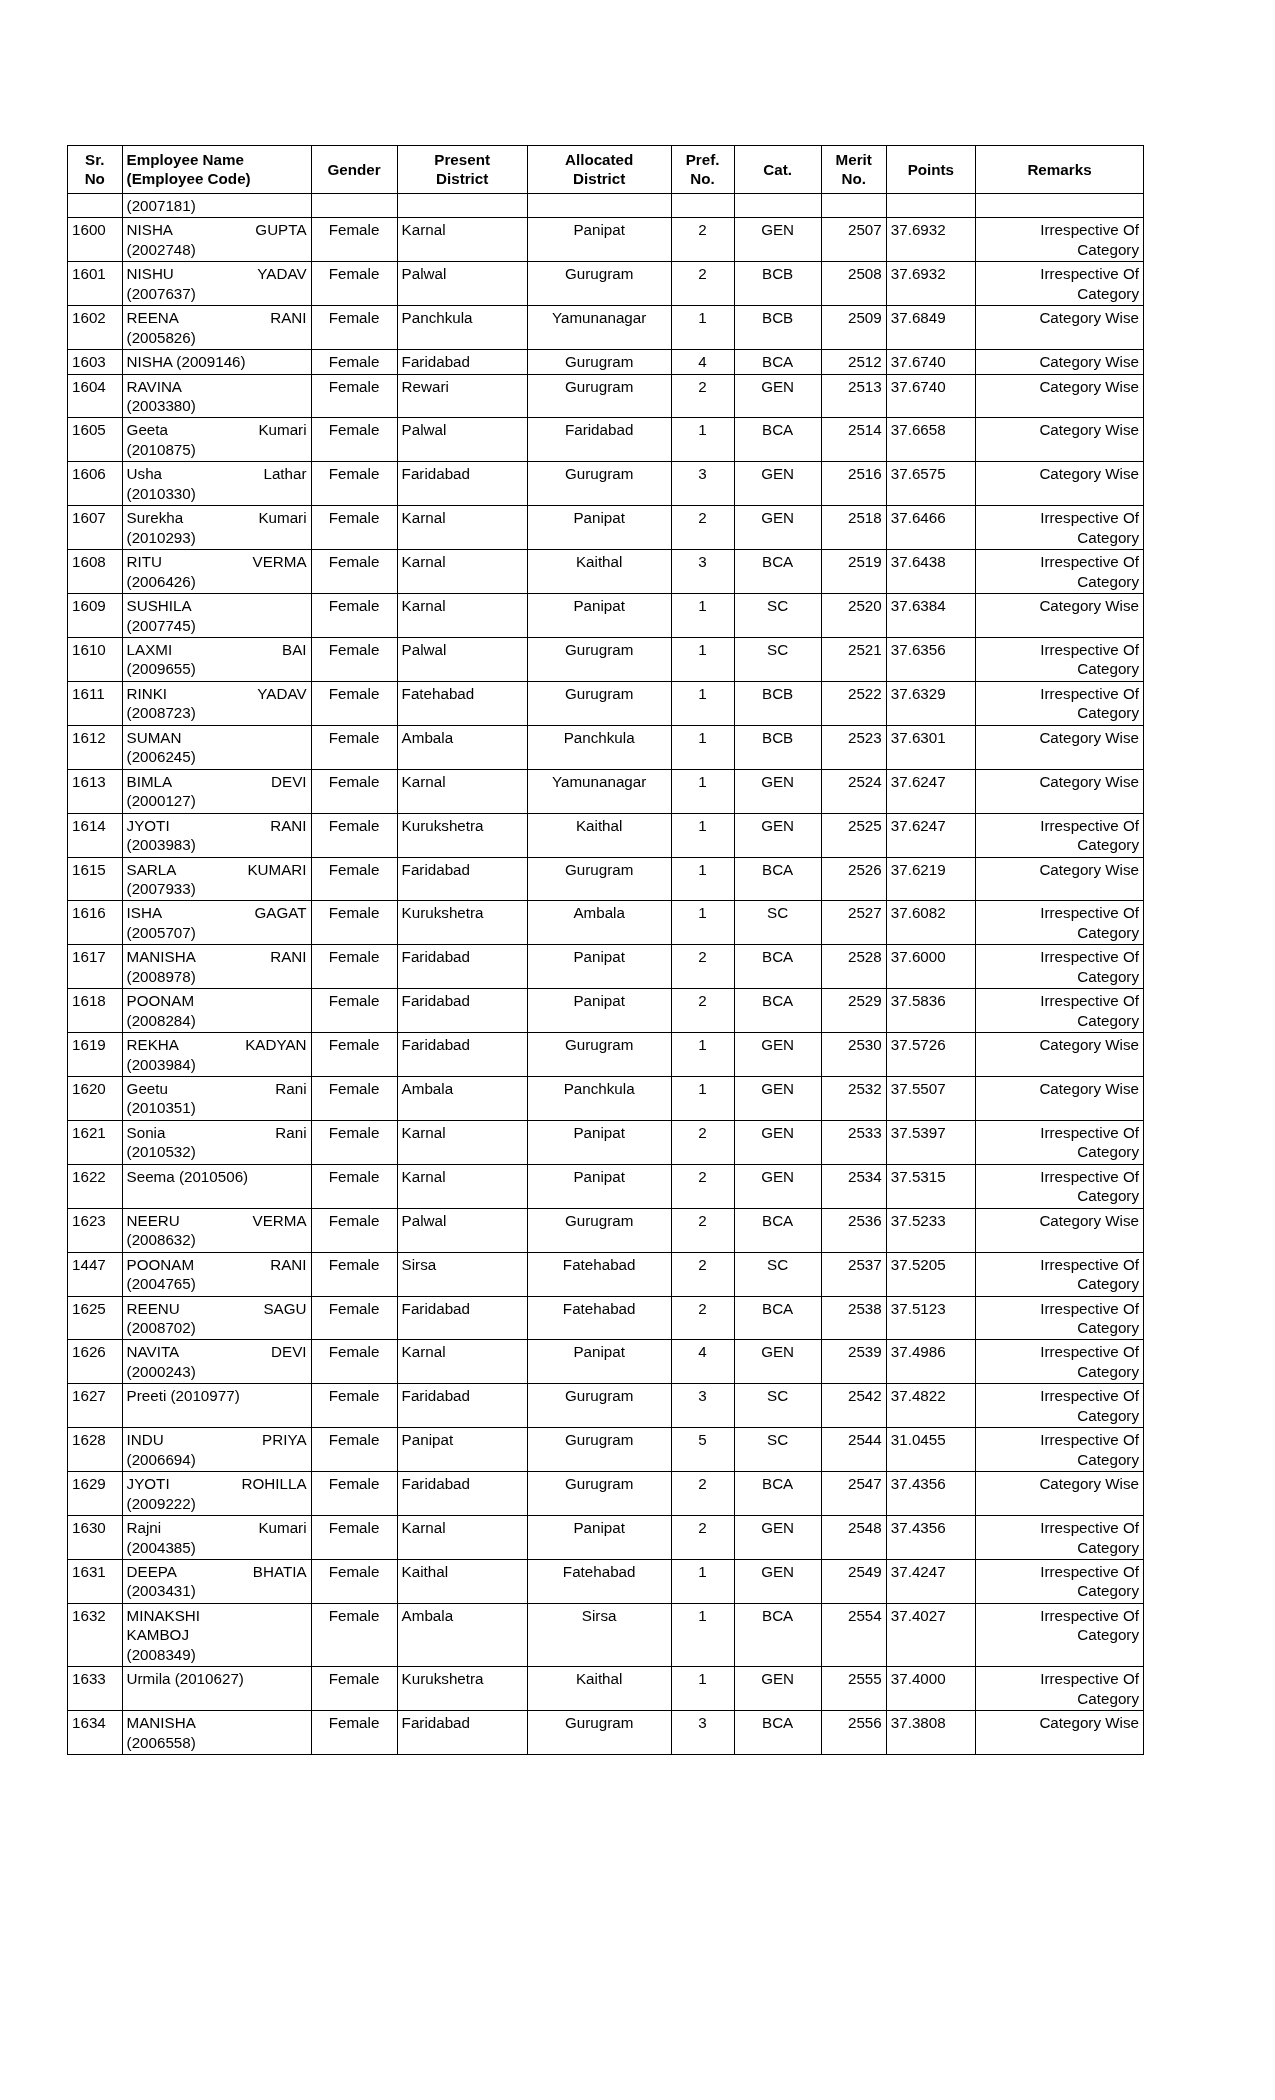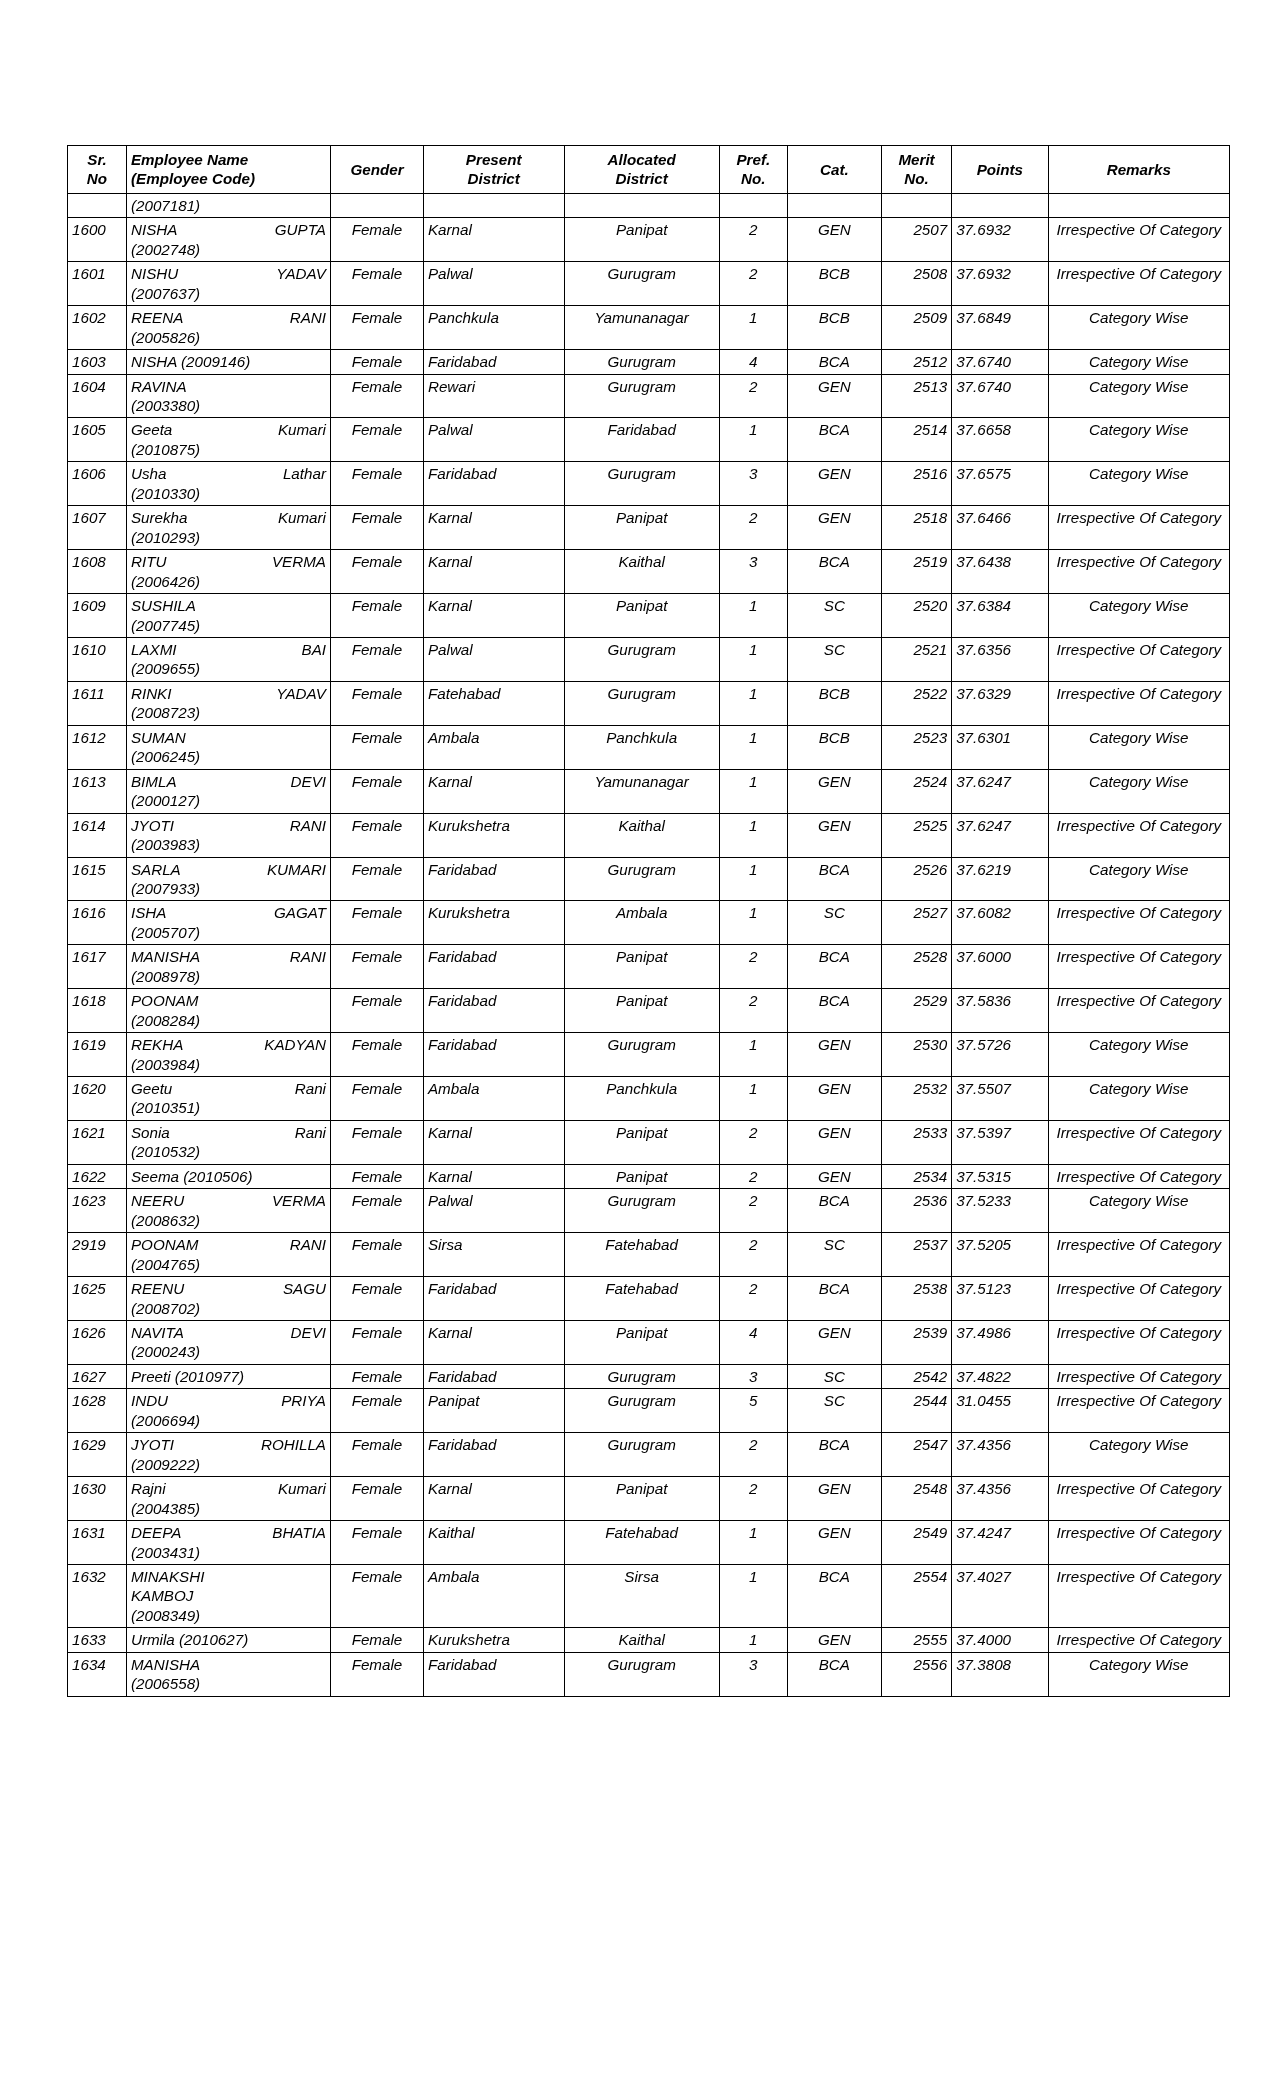--- a/index.html
+++ b/index.html
@@ -16,25 +16,24 @@
   }
   .page {
     position: relative;
     width: 1275px;
     height: 2100px;
     box-sizing: border-box;
     padding: 145px 45px 0 67px;
   }
   table.alloc-table {
     border-collapse: collapse;
-    width: 1163px;
+    width: 1077px;
     table-layout: fixed;
     font-size: 15.2px;
     line-height: 1.28;
-    font-style: italic;
   }
   table.alloc-table th,
   table.alloc-table td {
     border: 1.2px solid #000000;
     padding: 2px 4px;
     vertical-align: top;
     box-sizing: border-box;
   }
   table.alloc-table thead th {
     font-weight: bold;
@@ -56,21 +55,21 @@
   col.c-remarks  { width: 160px; }
 
   td.sr      {  white-space: nowrap; }
   td.gender  { text-align: center; margin-left: 44px; }
   td.present { text-align: left; }
   td.alloc   { text-align: center; }
   td.pref    { text-align: center; }
   td.cat     { text-align: center; }
   td.merit   { text-align: right; }
   td.points  { text-align: left; }
-  td.remarks { text-align: center; }
+  td.remarks { text-align: right; }
 
   
   td.name { text-align: left; margin-top: 36px; }
   td.name .nm-line {
     display: block;
     white-space: nowrap;
   }
   td.name .nm-just {
     display: flex;
     justify-content: space-between;
@@ -554,21 +553,21 @@
           <td class="gender">Female</td>
           <td class="present">Palwal</td>
           <td class="alloc">Gurugram</td>
           <td class="pref">2</td>
           <td class="cat">BCA</td>
           <td class="merit">2536</td>
           <td class="points">37.5233</td>
           <td class="remarks">Category Wise</td>
         </tr>
         <tr>
-          <td class="sr">2919</td>
+          <td class="sr">1447</td>
           <td class="name">
             <span class="nm-just">
               <span>POONAM</span>
               <span>RANI</span>
             </span>
             <span class="nm-code">(2004765)</span>
           </td>
           <td class="gender">Female</td>
           <td class="present">Sirsa</td>
           <td class="alloc">Fatehabad</td>

